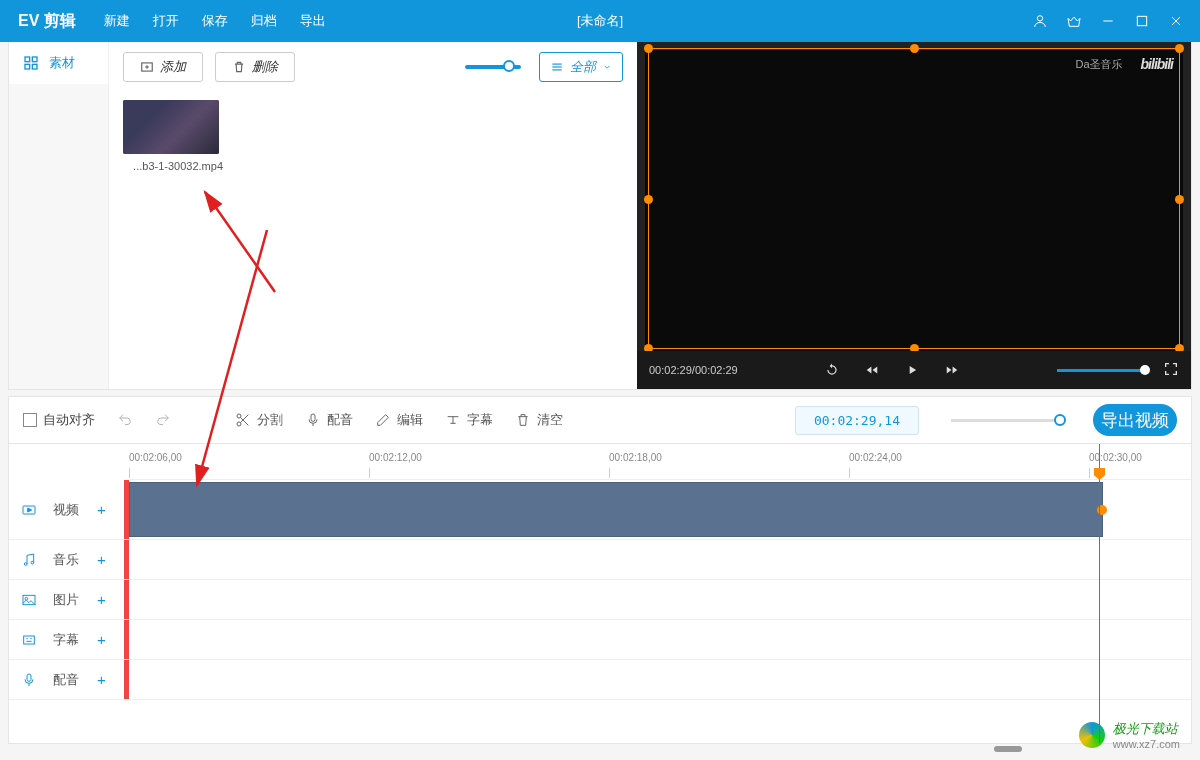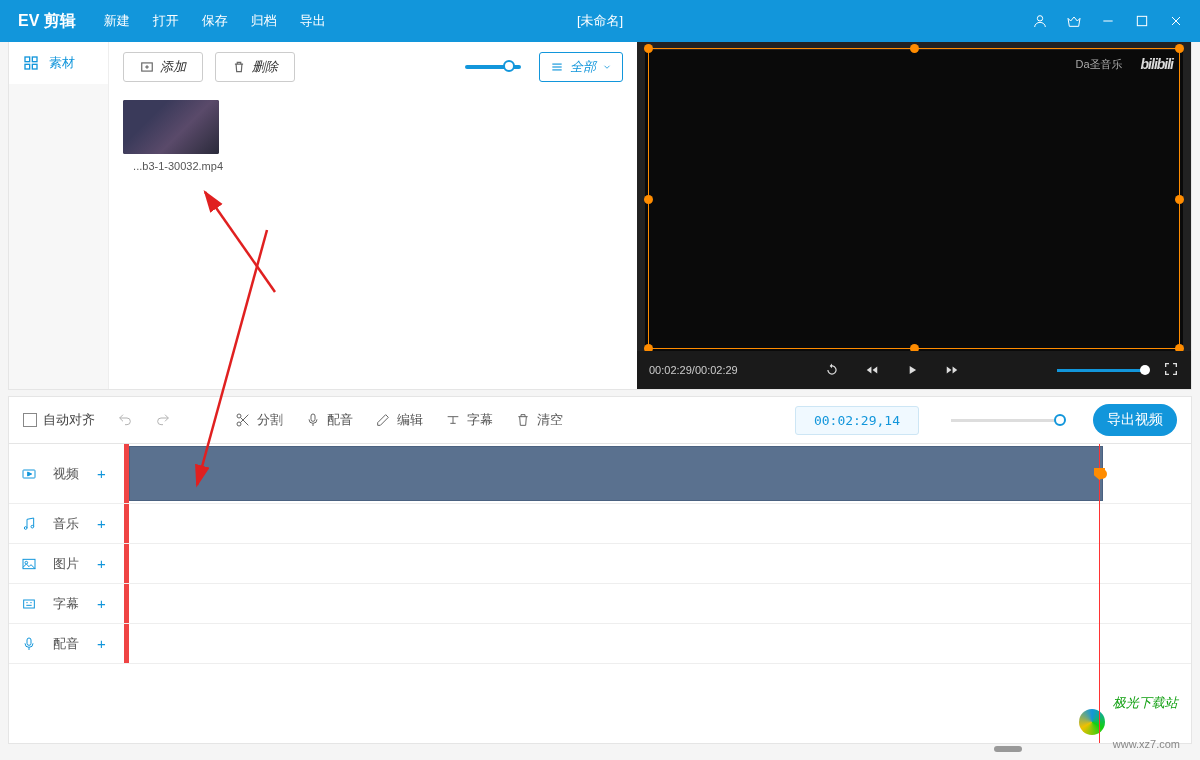--- a/index.html
+++ b/index.html
@@ -62,21 +62,21 @@
   .toolrow { height: 48px; background: #fff; margin: 6px 8px 0; border: 1px solid #e5e5e5; display: flex; align-items: center; padding: 0 14px; gap: 22px; }
   .auto-align { display: flex; align-items: center; gap: 6px; font-size: 13px; color: #444; }
   .auto-align .cb { width: 14px; height: 14px; border: 1px solid #888; }
   .tool-btn { display: flex; align-items: center; gap: 6px; color: #555; font-size: 13px; cursor: pointer; }
   .tool-btn svg { width: 16px; height: 16px; stroke: #666; fill: none; stroke-width: 1.5; }
   .tool-btn.disabled { opacity: 0.5; }
   .spacer { flex: 1; }
   .time-display { border: 1px solid #cde6f5; background: #f0f9ff; color: #1296db; padding: 6px 18px; border-radius: 3px; font-size: 13px; font-family: monospace; }
   .zoom-slider { width: 110px; height: 3px; background: #ddd; position: relative; margin: 0 10px; }
   .zoom-slider .thumb { position: absolute; right: -5px; top: -5px; width: 12px; height: 12px; background: #fff; border: 2px solid #1296db; border-radius: 50%; }
-  .export-btn { background: #1296db; color: #fff; border: none; height: 32px; width: 84px; border-radius: 16px; font-size: 14px; cursor: pointer; }
+  .export-btn { background: #1296db; color: #fff; border: none; height: 32px; width: 84px; border-radius: 16px; font-size: 17px; cursor: pointer; }
   
   
   .timeline { background: #fff; margin: 0 8px; border: 1px solid #e5e5e5; border-top: none; height: 300px; position: relative; overflow: hidden; }
   .ruler { height: 36px; border-bottom: 1px solid #eee; position: relative; margin-left: 120px; }
   .ruler-tick { position: absolute; top: 8px; font-size: 10px; color: #888; }
   .ruler-tick::after { content: ""; position: absolute; left: 0; top: 16px; width: 1px; height: 10px; background: #ccc; }
   .track { height: 40px; border-bottom: 1px solid #eee; display: flex; align-items: center; }
   .track.video { height: 60px; }
   .track-head { width: 120px; height: 100%; border-right: 5px solid #ef4444; display: flex; align-items: center; gap: 16px; padding: 0 12px; font-size: 13px; color: #555; }
   .track-head svg { width: 16px; height: 16px; stroke: #1296db; fill: none; stroke-width: 1.5; }
@@ -91,21 +91,21 @@
   .arrow1, .arrow2 { position: absolute; pointer-events: none; }
   .arrow1 { left: 190px; top: 182px; }
   .arrow2 { left: 182px; top: 225px; }
   
   
   .bottom-scroll { position: absolute; bottom: 8px; left: 8px; right: 8px; height: 6px; }
   .bottom-scroll .thumb { position: absolute; right: 170px; width: 28px; height: 6px; background: #999; border-radius: 3px; }
   
   .footer-brand { position: absolute; bottom: 10px; right: 20px; display: flex; align-items: center; gap: 8px; color: #12a012; font-size: 13px; font-style: italic; }
   .footer-brand .logo { width: 26px; height: 26px; border-radius: 50%; background: conic-gradient(#1296db, #12d012, #f0c000, #1296db); }
-  .footer-brand .url { color: #888; font-size: 11px; display: block; font-style: normal; margin-top: 26px; }
+  .footer-brand .url { color: #888; font-size: 11px; display: block; font-style: normal; }
 </style>
 </head>
 <body>
 
 <div class="titlebar">
   <div class="app-title">EV 剪辑</div>
   <div class="menu">
     <span>新建</span>
     <span>打开</span>
     <span>保存</span>
@@ -302,20 +302,27 @@
     </div>
   <div class="spacer"></div>
   <div class="time-display">00:02:29,14</div>
   <div class="zoom-slider">
       <div class="thumb"></div>
     </div>
   <button class="export-btn">导出视频</button>
 </div>
 
 <div class="timeline">
+  <div class="ruler">
+    <div class="ruler-tick" style="left:0px">00:02:06,00</div>
+    <div class="ruler-tick" style="left:240px">00:02:12,00</div>
+    <div class="ruler-tick" style="left:480px">00:02:18,00</div>
+    <div class="ruler-tick" style="left:720px">00:02:24,00</div>
+    <div class="ruler-tick" style="left:960px">00:02:30,00</div>
+  </div>
   <div class="playhead"></div>
 
   <div class="track video">
     <div class="track-head">
       <svg viewBox="0 0 24 24">
           <rect x="3" y="6" width="18" height="12" rx="1"></rect>
           <polygon points="10,9 16,12 10,15" fill="#1296db"></polygon>
         </svg>
       <span>视频</span>
       <span class="plus">+</span>

